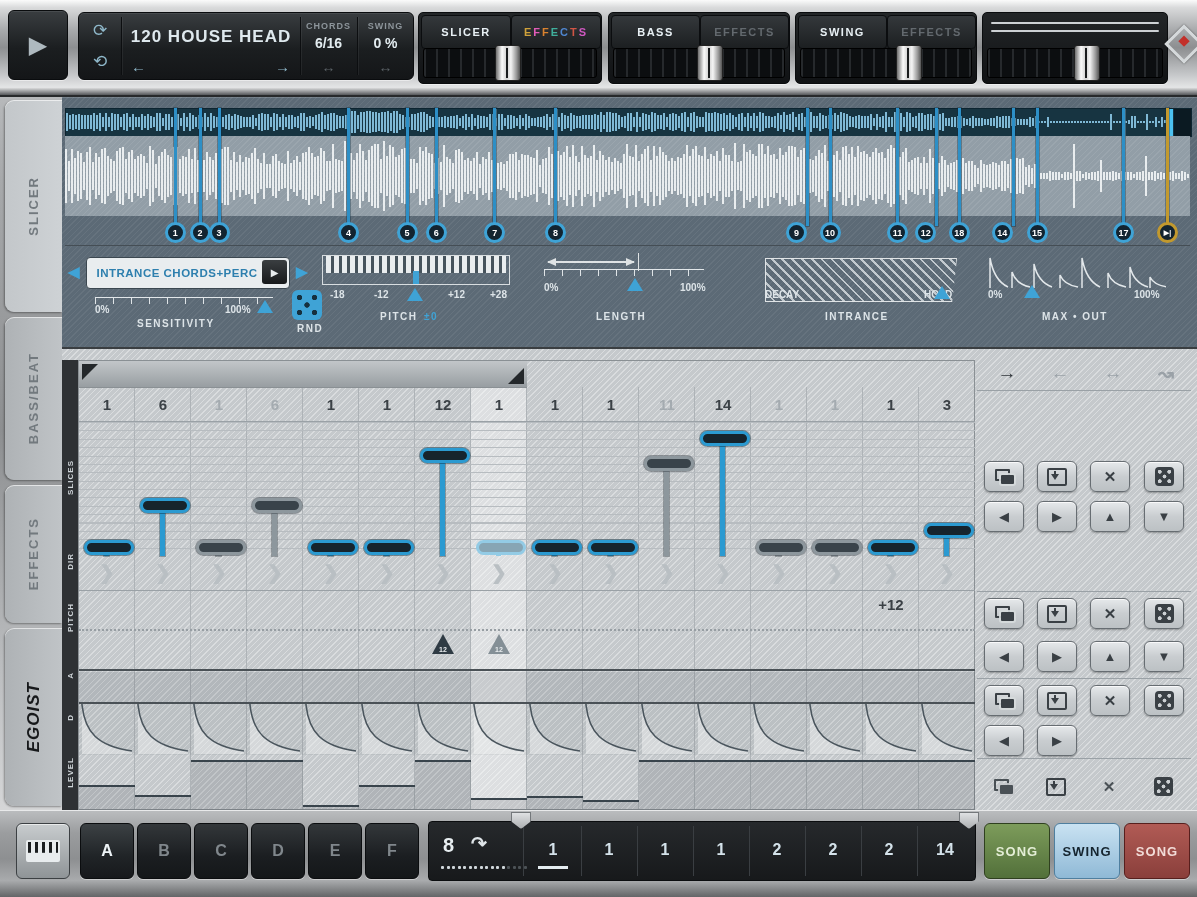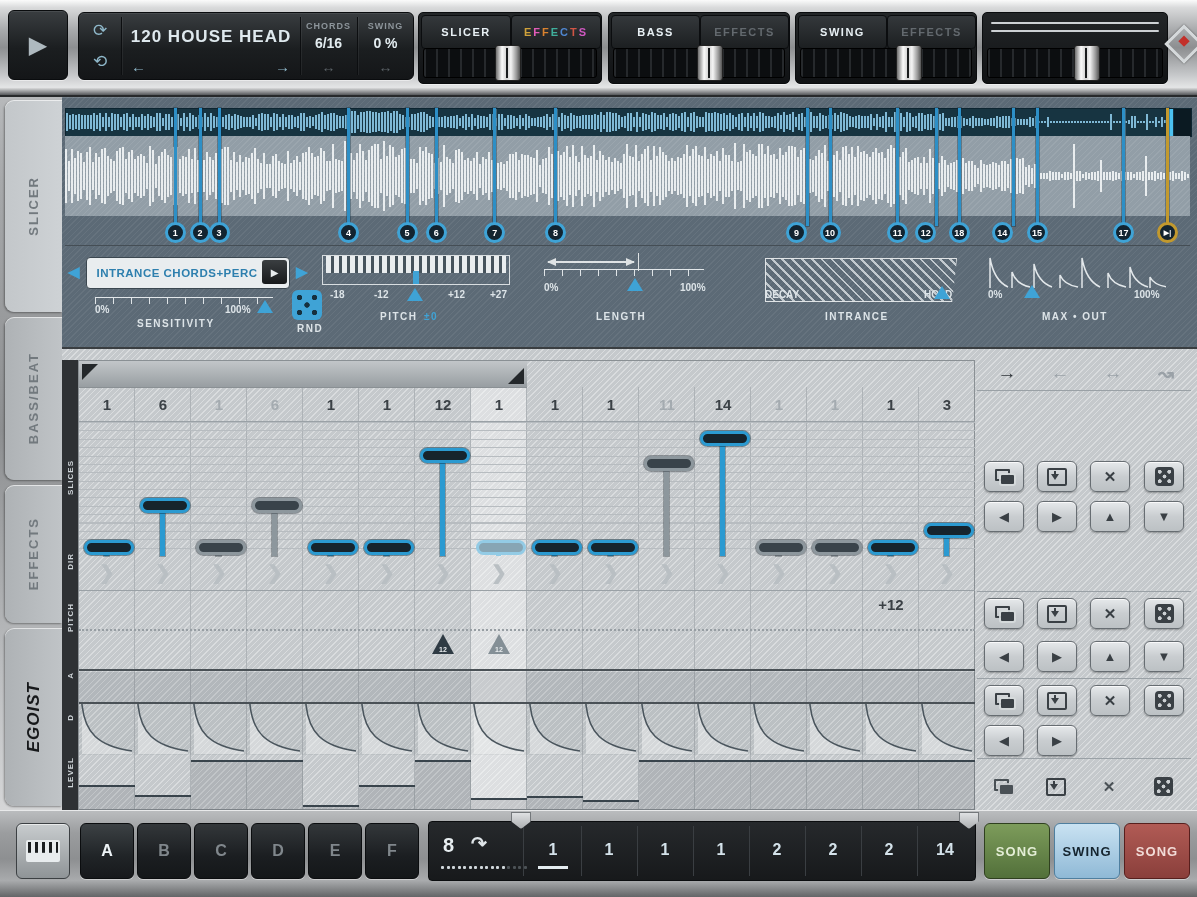--- a/index.html
+++ b/index.html
@@ -1066,21 +1066,21 @@
     <div class="ctl-label" style="left:75px;top:221px;">SENSITIVITY</div>
     <div class="rnddice"></div>
     <div class="ctl-label" style="left:235px;top:226px;">RND</div>
 
     <div class="kbd">
         <div class="kbdmark"></div>
       </div>
     <div class="ctl-small" style="left:268px;top:192px;">-18</div>
     <div class="ctl-small" style="left:312px;top:192px;">-12</div>
     <div class="ctl-small" style="left:386px;top:192px;">+12</div>
-    <div class="ctl-small" style="left:428px;top:192px;">+27</div>
+    <div class="ctl-small" style="left:428px;top:192px;">+28</div>
     <div class="bluetri" style="left:345px;top:191px;"></div>
     <div class="ctl-label" style="left:318px;top:214px;">PITCH</div>
     <div class="ctl-label" style="left:362px;top:214px;color:#3fa3d6;">±0</div>
 
     <div class="tscale" style="left:482px;top:172px;width:160px;"></div>
     <div class="dblarrow" style="left:486px;top:164px;width:86px;"></div>
     <div style="position:absolute;left:576px;top:156px;width:1px;height:18px;background:#dfe3e5;"></div>
     <div class="ctl-small" style="left:482px;top:185px;">0%</div>
     <div class="ctl-small" style="left:618px;top:185px;">100%</div>
     <div class="bluetri" style="left:565px;top:181px;"></div>

